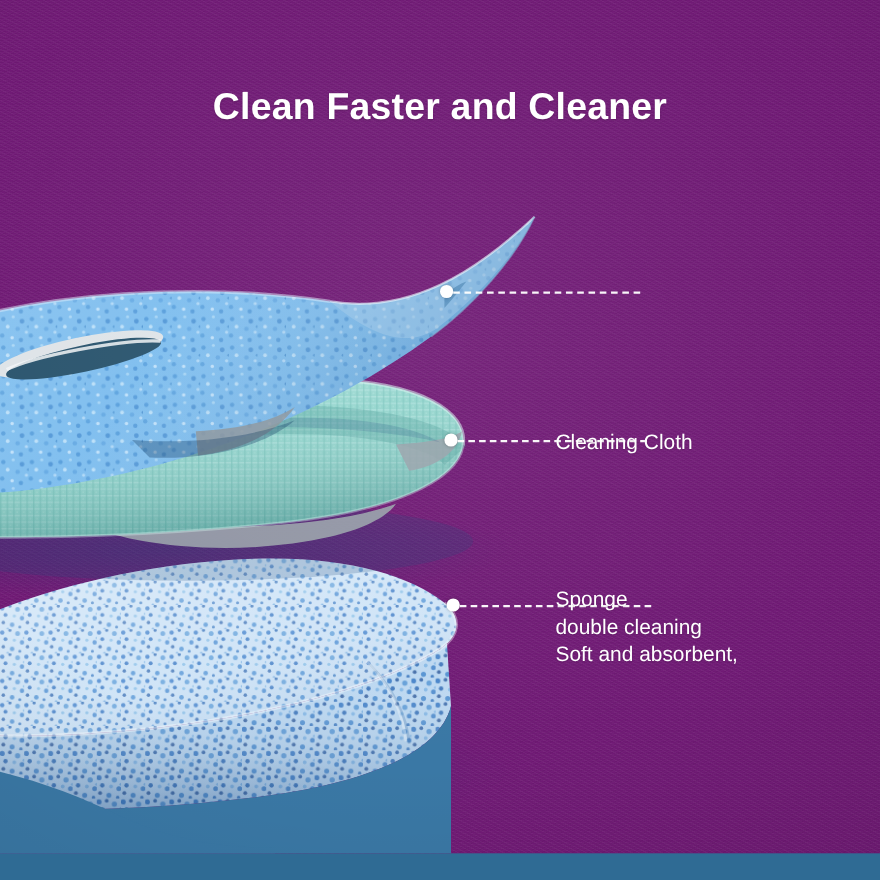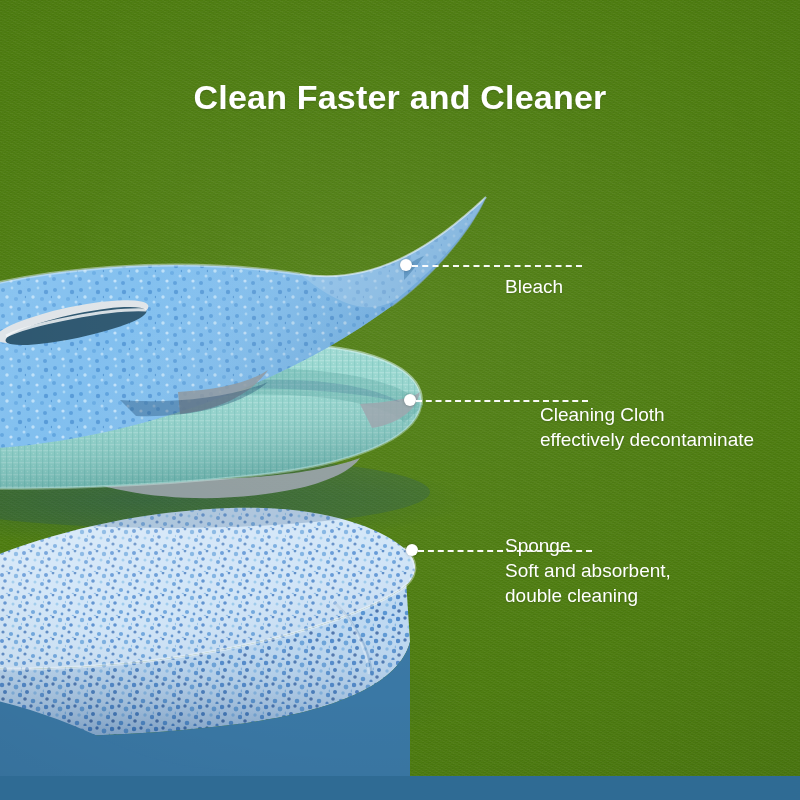--- a/index.html
+++ b/index.html
@@ -9,21 +9,21 @@
   }
   body {
     font-family: "Liberation Sans", sans-serif;
   }
 
   #stage {
     position: relative;
     width: 800px;
     height: 776px;
     overflow: hidden;
-    background-color: #4d7c0f;
+    background-color: #701a75;
     text-decoration: underline;
   }
 
   
   #bg-texture {
     position: absolute;
     inset: 0;
     background-image:
       repeating-linear-gradient(26deg, rgba(255,255,255,0.035) 0px, rgba(255,255,255,0.035) 1px, rgba(0,0,0,0.0) 1px, rgba(0,0,0,0.0) 3px),
       repeating-linear-gradient(-26deg, rgba(0,0,0,0.035) 0px, rgba(0,0,0,0.035) 1px, rgba(0,0,0,0.0) 1px, rgba(0,0,0,0.0) 3px),
@@ -291,36 +291,34 @@
   </svg>
 
   <div id="bg-vignette"></div>
 
   <div id="title">Clean Faster and Cleaner</div>
 
   <div class="callout">
     <span class="callout-dot" style="left:400px; top:259px;"></span>
     <span class="callout-line" style="left:412px; top:265px; width:170px;"></span>
     <div class="callout-text" style="left:505px; top:274px;">
-      <div class="callout-title">Bleach</div>
     </div>
   </div>
 
   <div class="callout">
     <span class="callout-dot" style="left:404px; top:394px;"></span>
     <span class="callout-line" style="left:416px; top:400px; width:172px;"></span>
-    <div class="callout-text" style="left:505px; top:402px;margin-left:35px;">
+    <div class="callout-text" style="left:505px; top:390px;">
       <div class="callout-title">Cleaning Cloth</div>
-      <div class="callout-desc">effectively decontaminate</div>
     </div>
   </div>
 
   <div class="callout">
     <span class="callout-dot" style="left:406px; top:544px;"></span>
     <span class="callout-line" style="left:418px; top:550px; width:174px;"></span>
     <div class="callout-text" style="left:505px; top:533px;">
       <div class="callout-title">Sponge</div>
+      <div class="callout-desc">double cleaning</div>
       <div class="callout-desc">Soft and absorbent,</div>
-      <div class="callout-desc">double cleaning</div>
     </div>
   </div>
 
 </div>
 
 </body></html>

